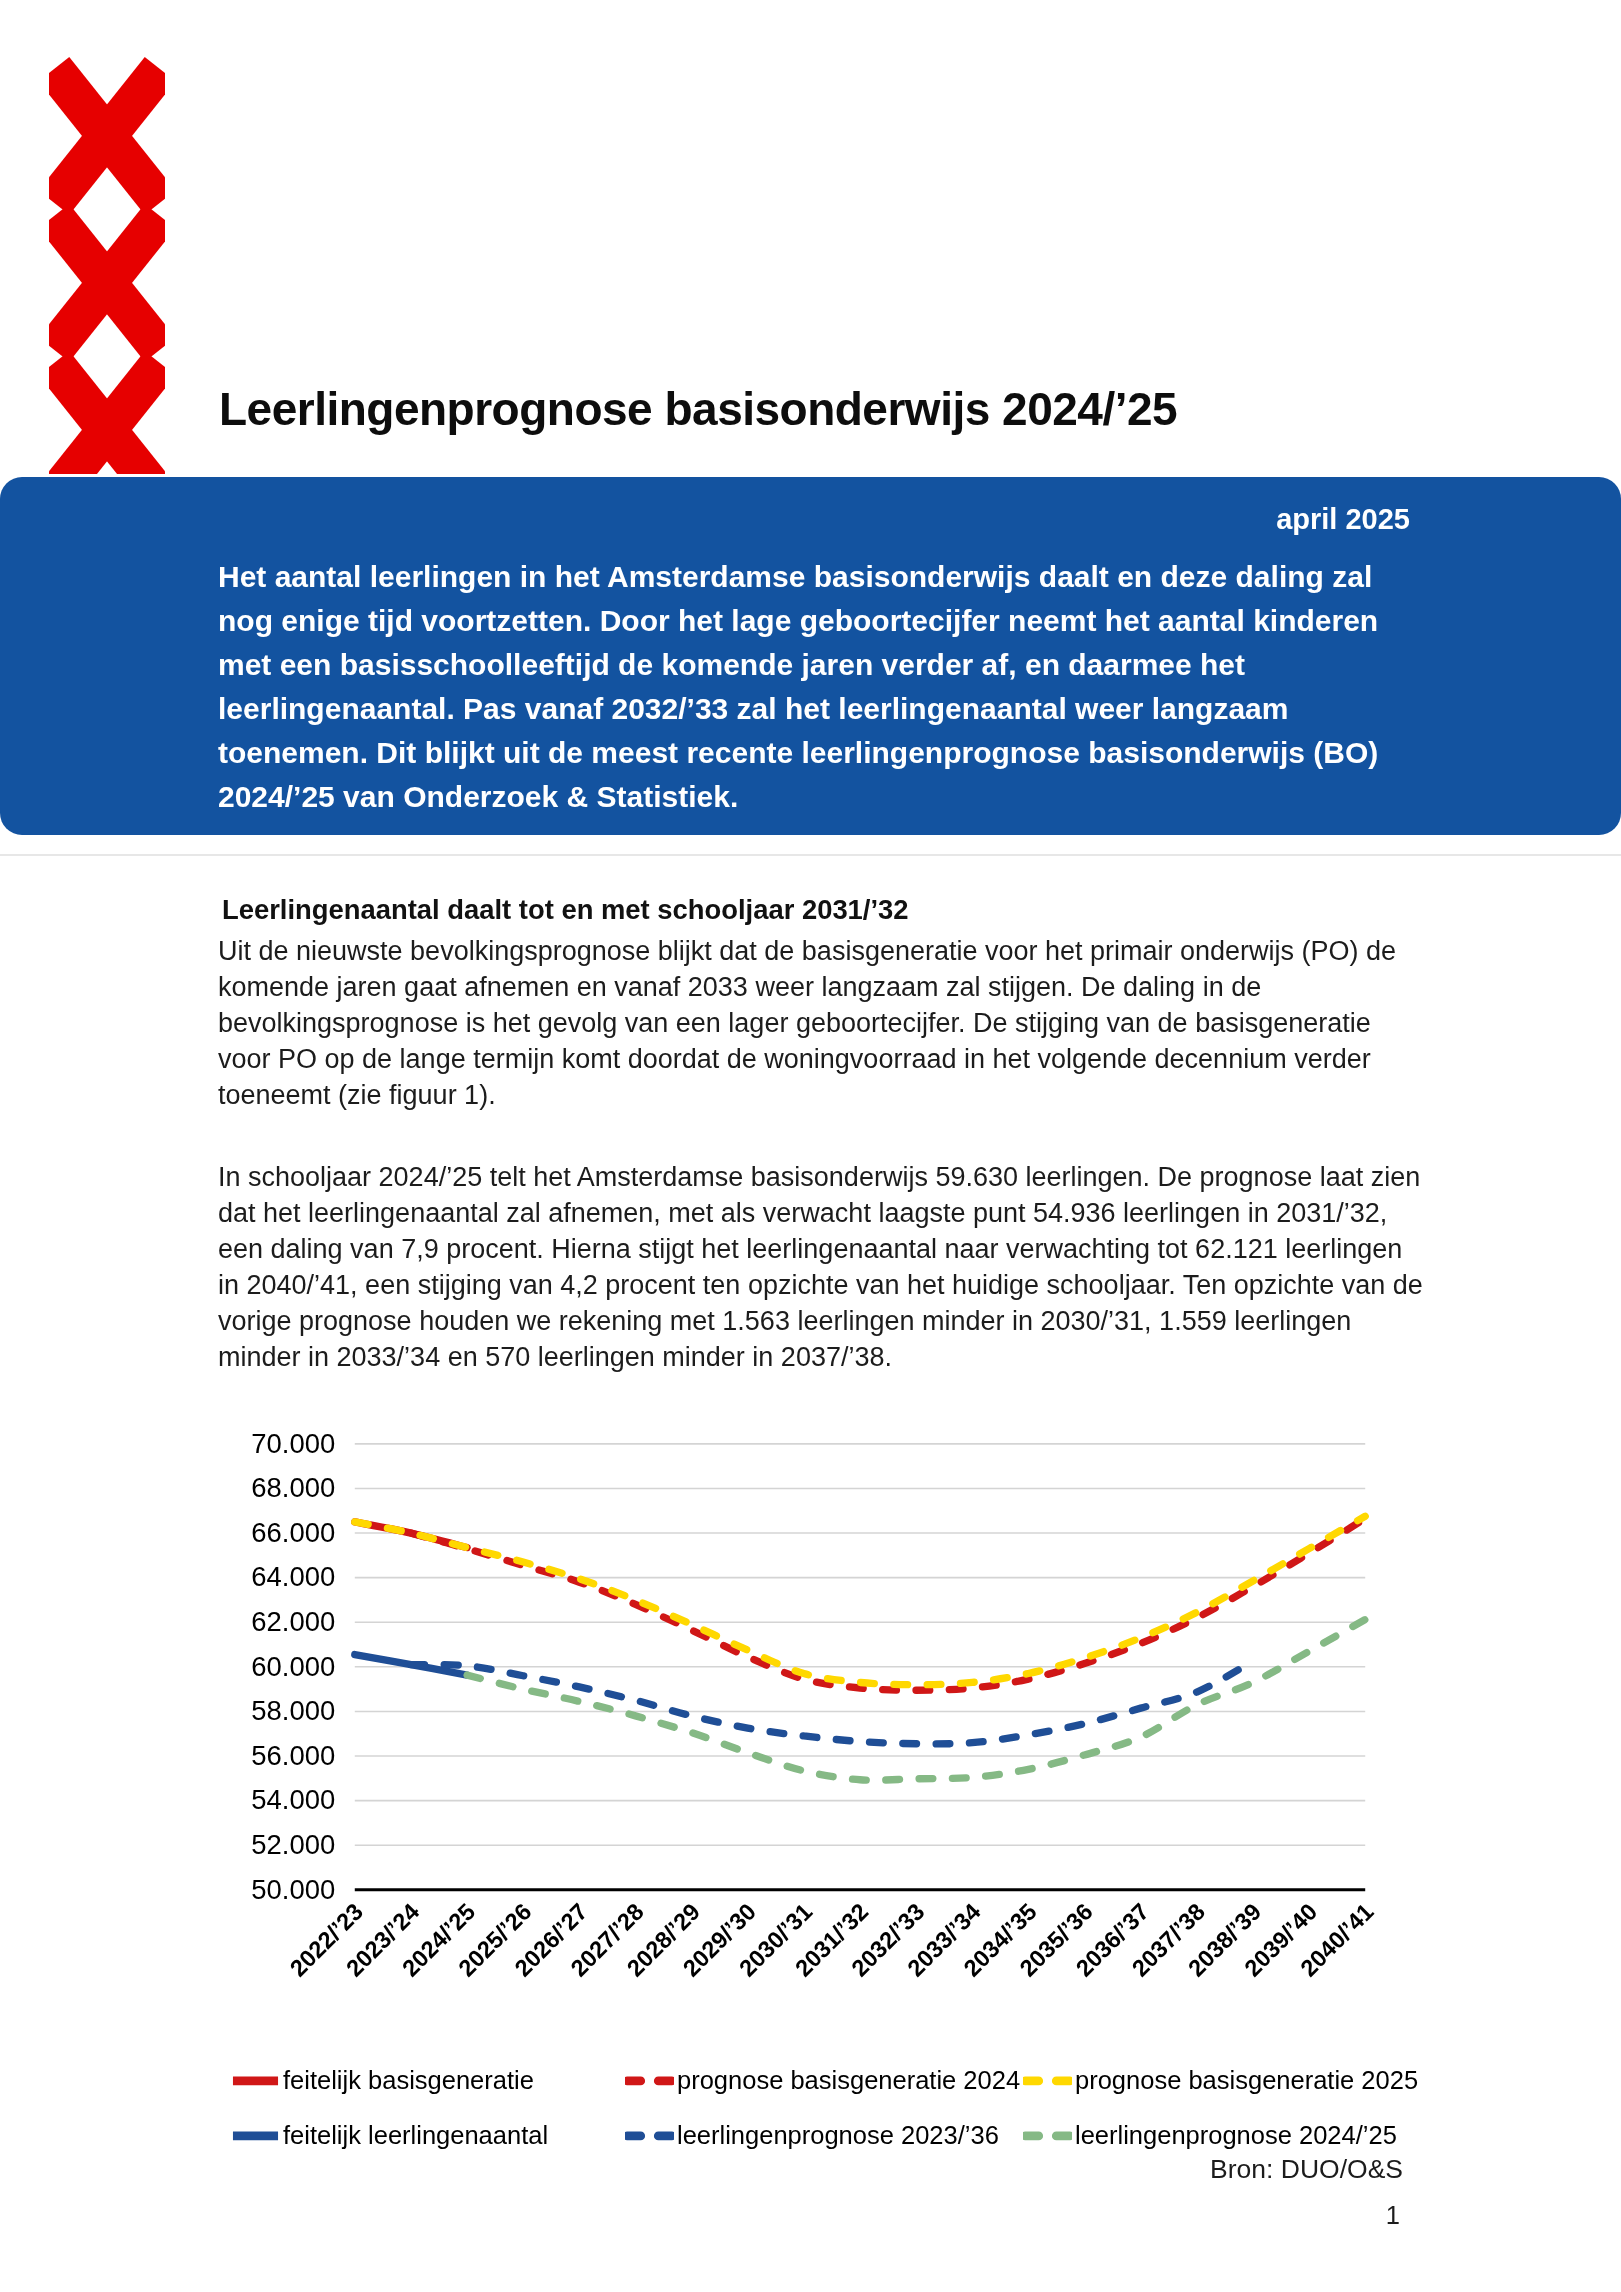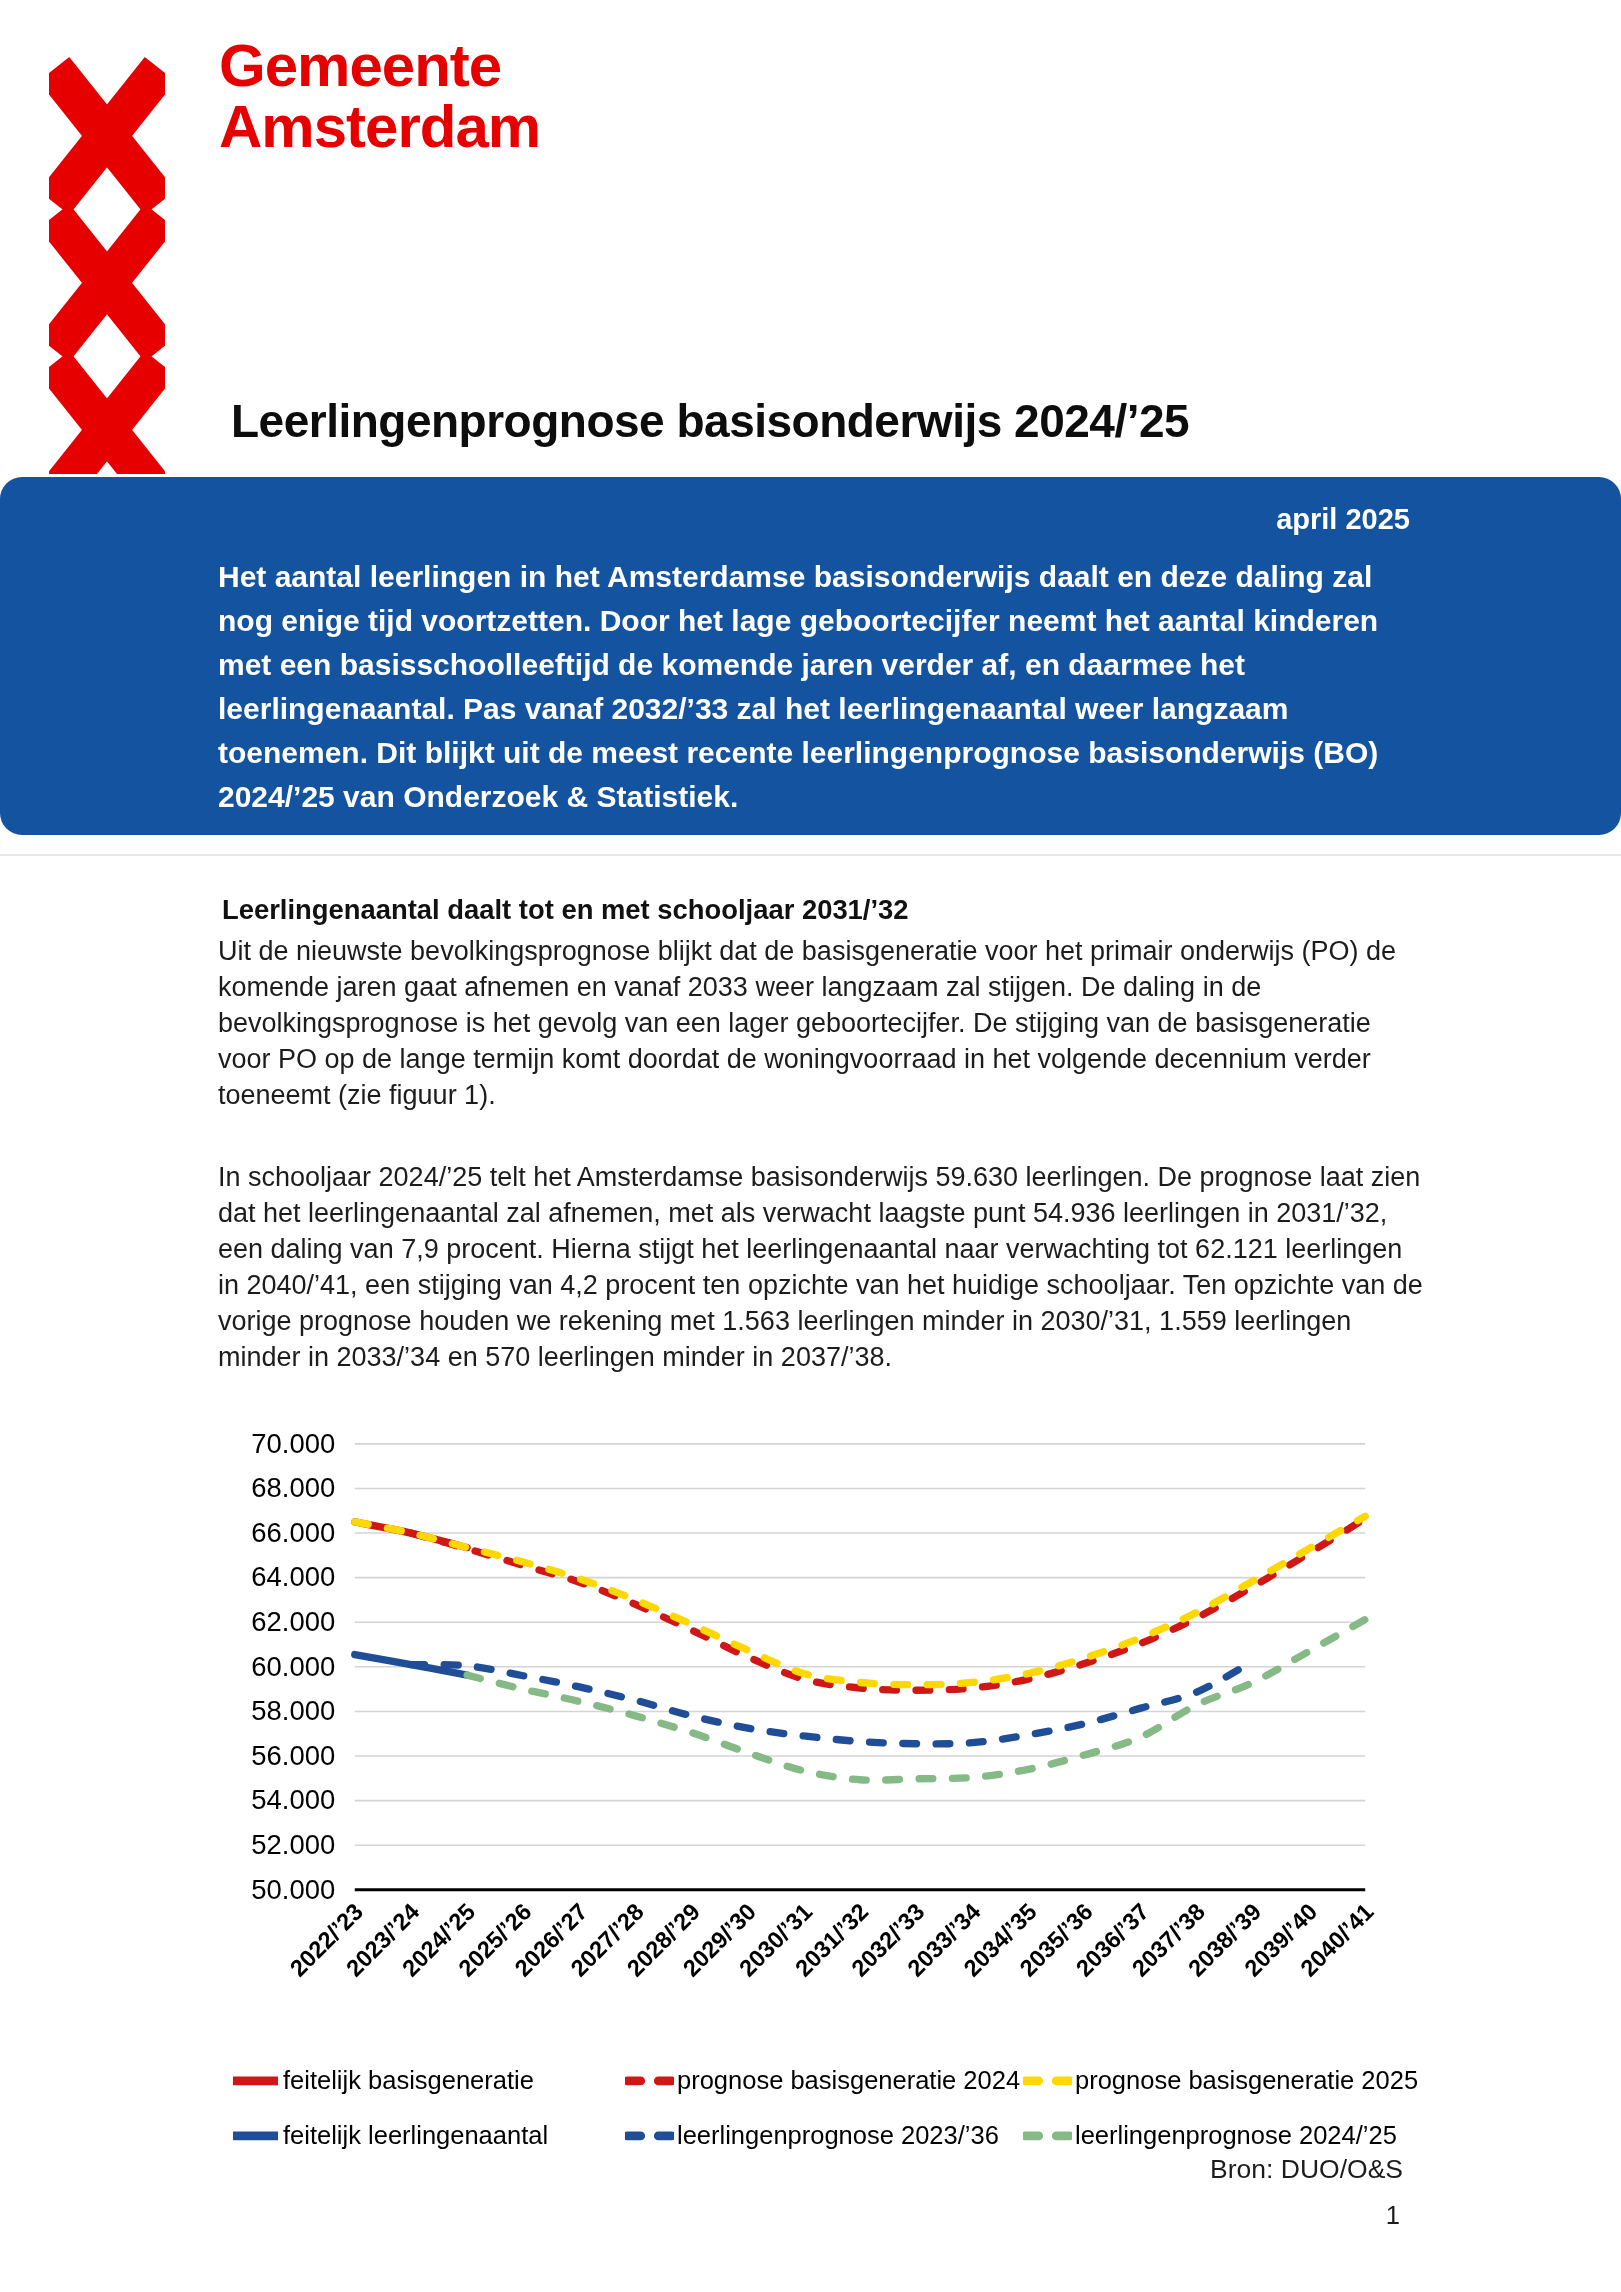--- a/index.html
+++ b/index.html
@@ -9,21 +9,21 @@
   }
   html,body{margin:0;padding:0;background:#fff;}
   .page{
     position:relative;width:1621px;height:2293px;background:#fff;overflow:hidden;
     font-family:"Liberation Sans",sans-serif;color:var(--text);
   }
   .abs{position:absolute;}
   
   .logo{left:49px;top:33px;width:116px;height:441px;}
   .brand{left:219px;top:35px;font-size:60px;font-weight:800;color:var(--brand-red);line-height:61px;letter-spacing:-1px;}
-  .title{left:219px;top:382px;margin:12px;font-size:46px;font-weight:800;color:#0d0d0d;letter-spacing:-0.5px;white-space:nowrap;}
+  .title{left:219px;top:382px;margin:0;font-size:46px;font-weight:800;color:#0d0d0d;letter-spacing:-0.5px;white-space:nowrap;}
   
   .banner{left:0;top:477px;width:1621px;height:358px;background:var(--banner-blue);border-radius:22px;}
   .banner-date{position:absolute;top:25.5px;right:211px;color:#fff;font-weight:700;font-size:29px;}
   .banner-text{position:absolute;left:218px;top:78px;width:1198px;margin:0;color:#fff;font-weight:700;font-size:30px;line-height:44px;}
   .divider{left:0;top:854px;width:1621px;height:2px;background:#E7E7E7;}
   
   .section-heading{left:218px;top:890px;margin:4px;font-size:27.4px;font-weight:700;color:#111;}
   .para{left:218px;margin:0;width:1206px;font-size:27px;line-height:36px;color:#1c1c1c;}
   .para1{top:933px;}
   .para2{top:1159px;}
@@ -50,24 +50,20 @@
         <rect x="-87" y="-20" width="174" height="40" transform="rotate(51.5)"></rect>
         <rect x="-87" y="-20" width="174" height="40" transform="rotate(-51.5)"></rect>
       </g>
       <g transform="translate(59,405)">
         <rect x="-87" y="-20" width="174" height="40" transform="rotate(51.5)"></rect>
         <rect x="-87" y="-20" width="174" height="40" transform="rotate(-51.5)"></rect>
       </g>
     </g>
   </svg>
 
-  <div class="abs brand">
-    <div>Gemeente</div>
-    <div>Amsterdam</div>
-  </div>
 
   <h1 class="abs title">Leerlingenprognose basisonderwijs 2024/’25</h1>
 
   <section class="abs banner">
     <div class="banner-date">april 2025</div>
     <p class="banner-text">Het aantal leerlingen in het Amsterdamse basisonderwijs daalt en deze daling zal nog enige tijd voortzetten. Door het lage geboortecijfer neemt het aantal kinderen met een basisschoolleeftijd de komende jaren verder af, en daarmee het leerlingenaantal. Pas vanaf 2032/’33 zal het leerlingenaantal weer langzaam toenemen. Dit blijkt uit de meest recente leerlingenprognose basisonderwijs (BO) 2024/’25 van Onderzoek &amp; Statistiek.</p>
   </section>
 
   <div class="abs divider"></div>
 

